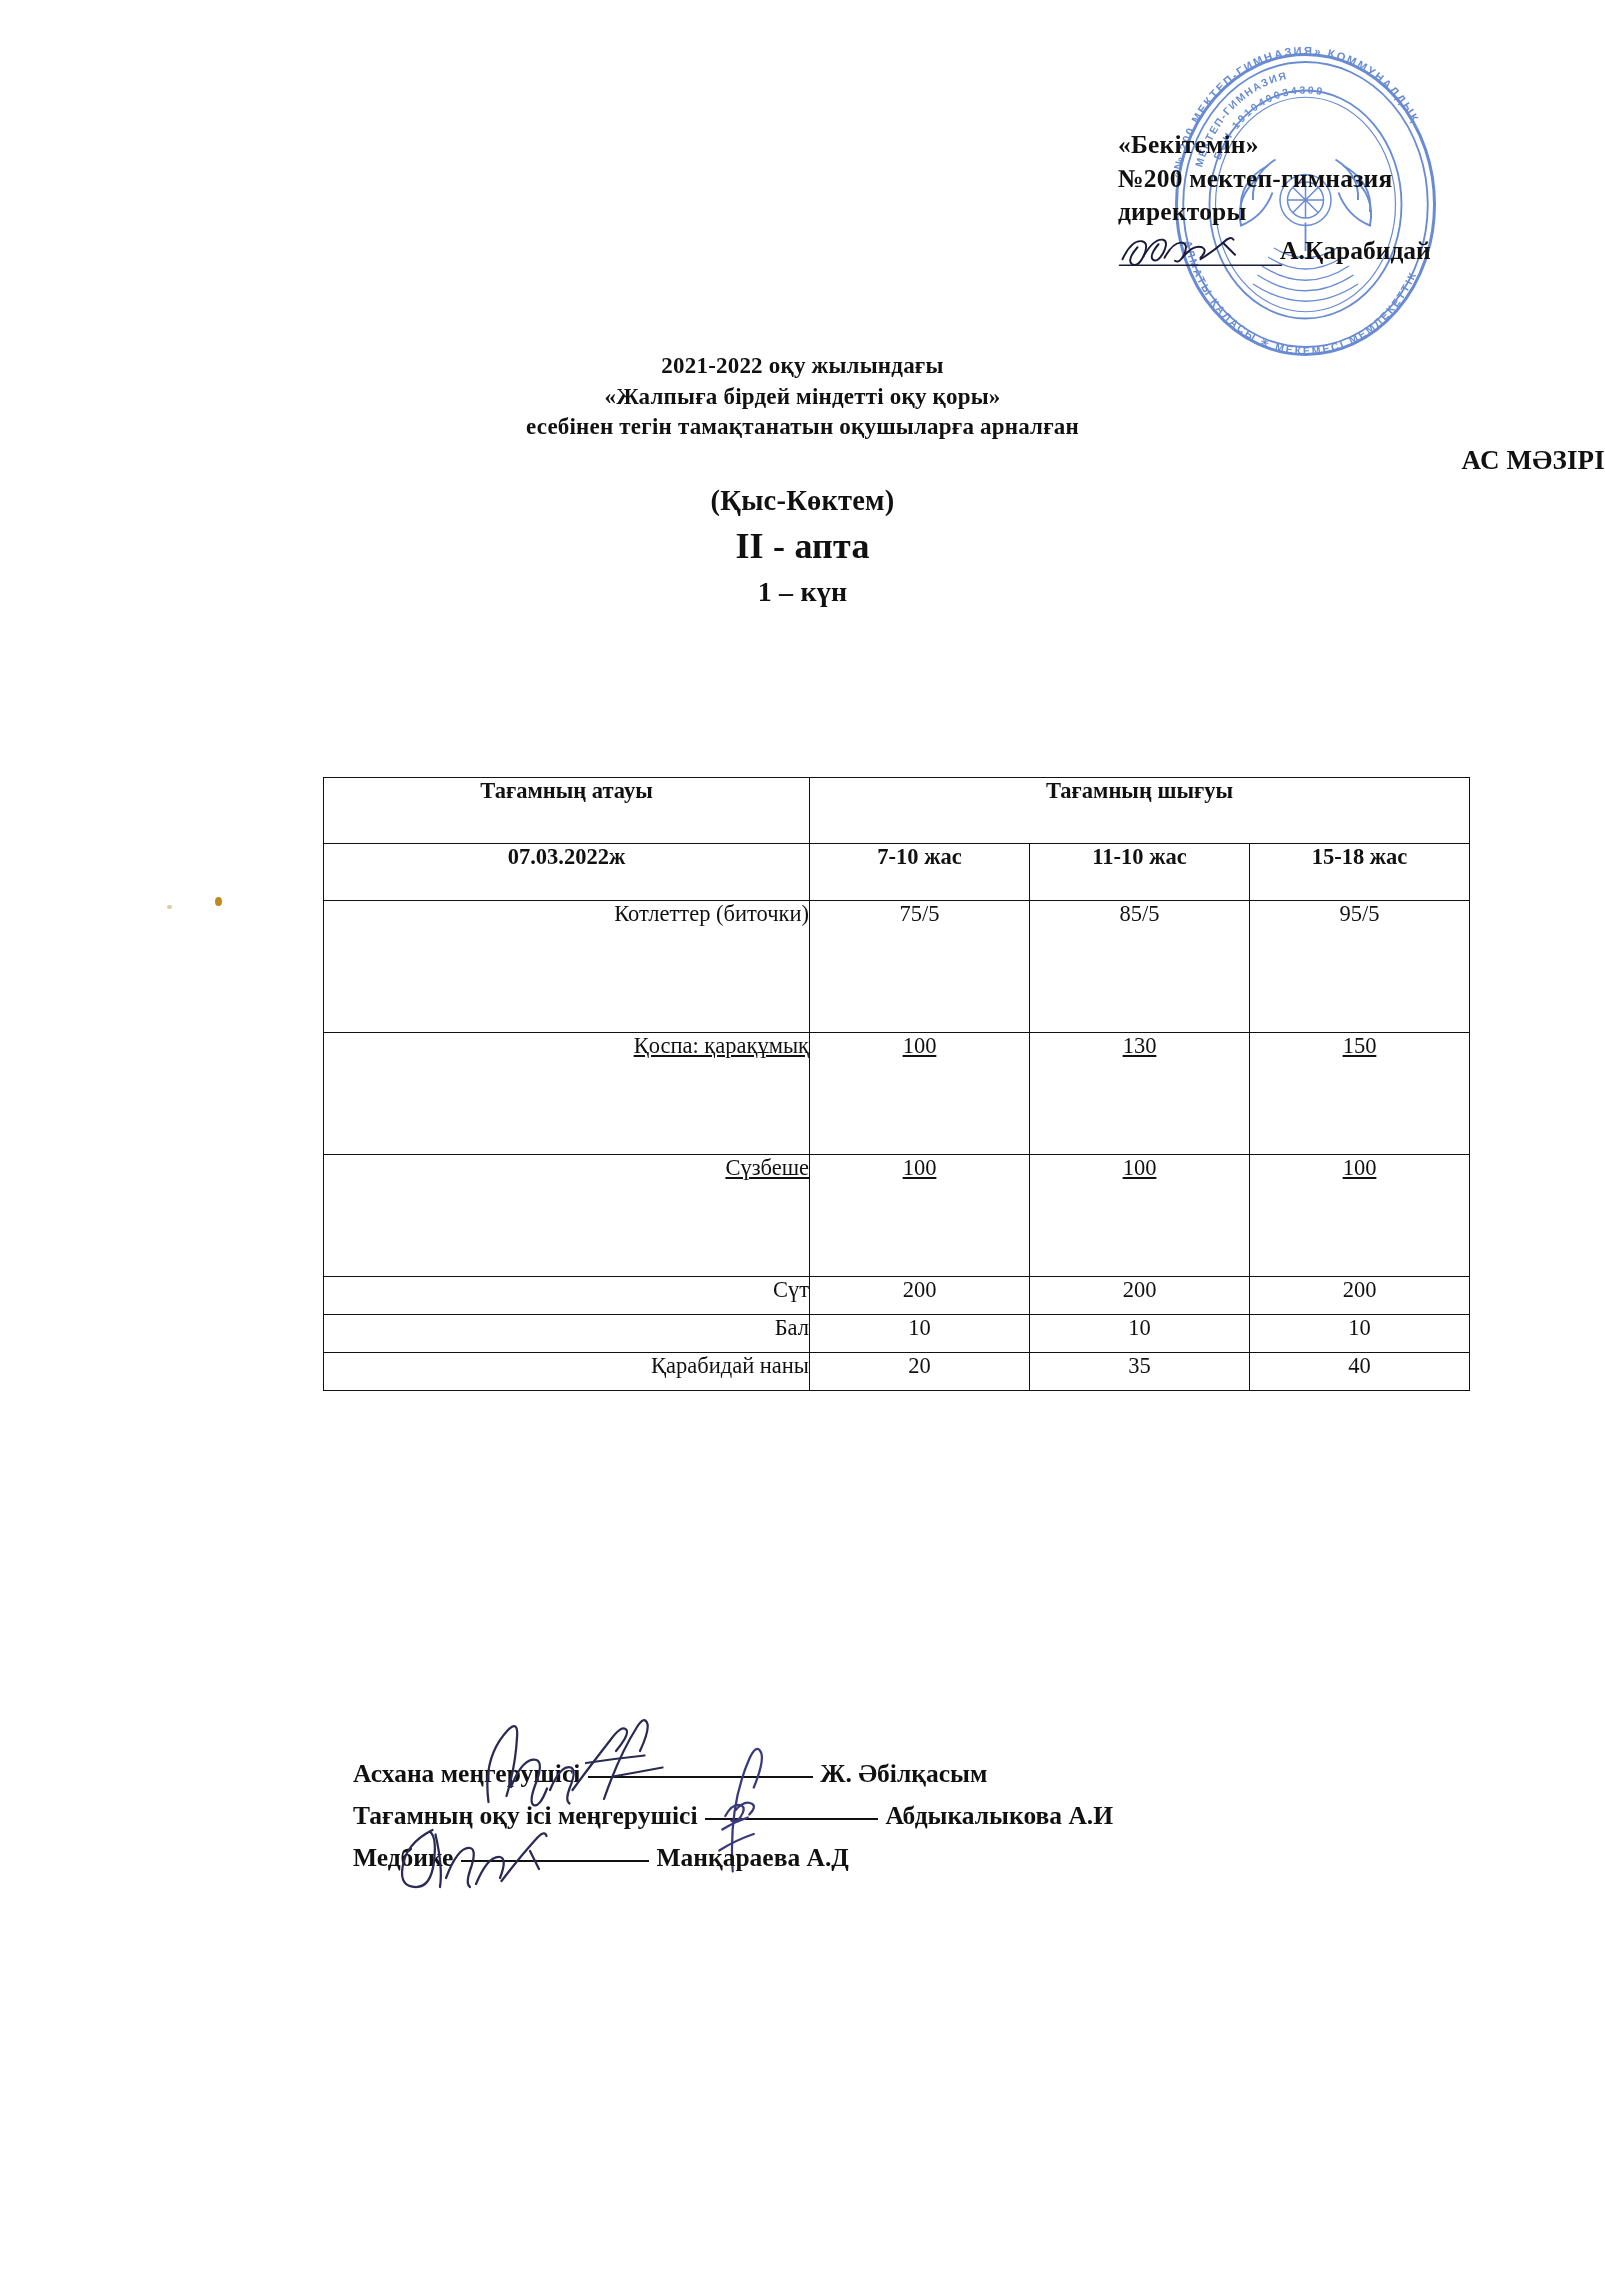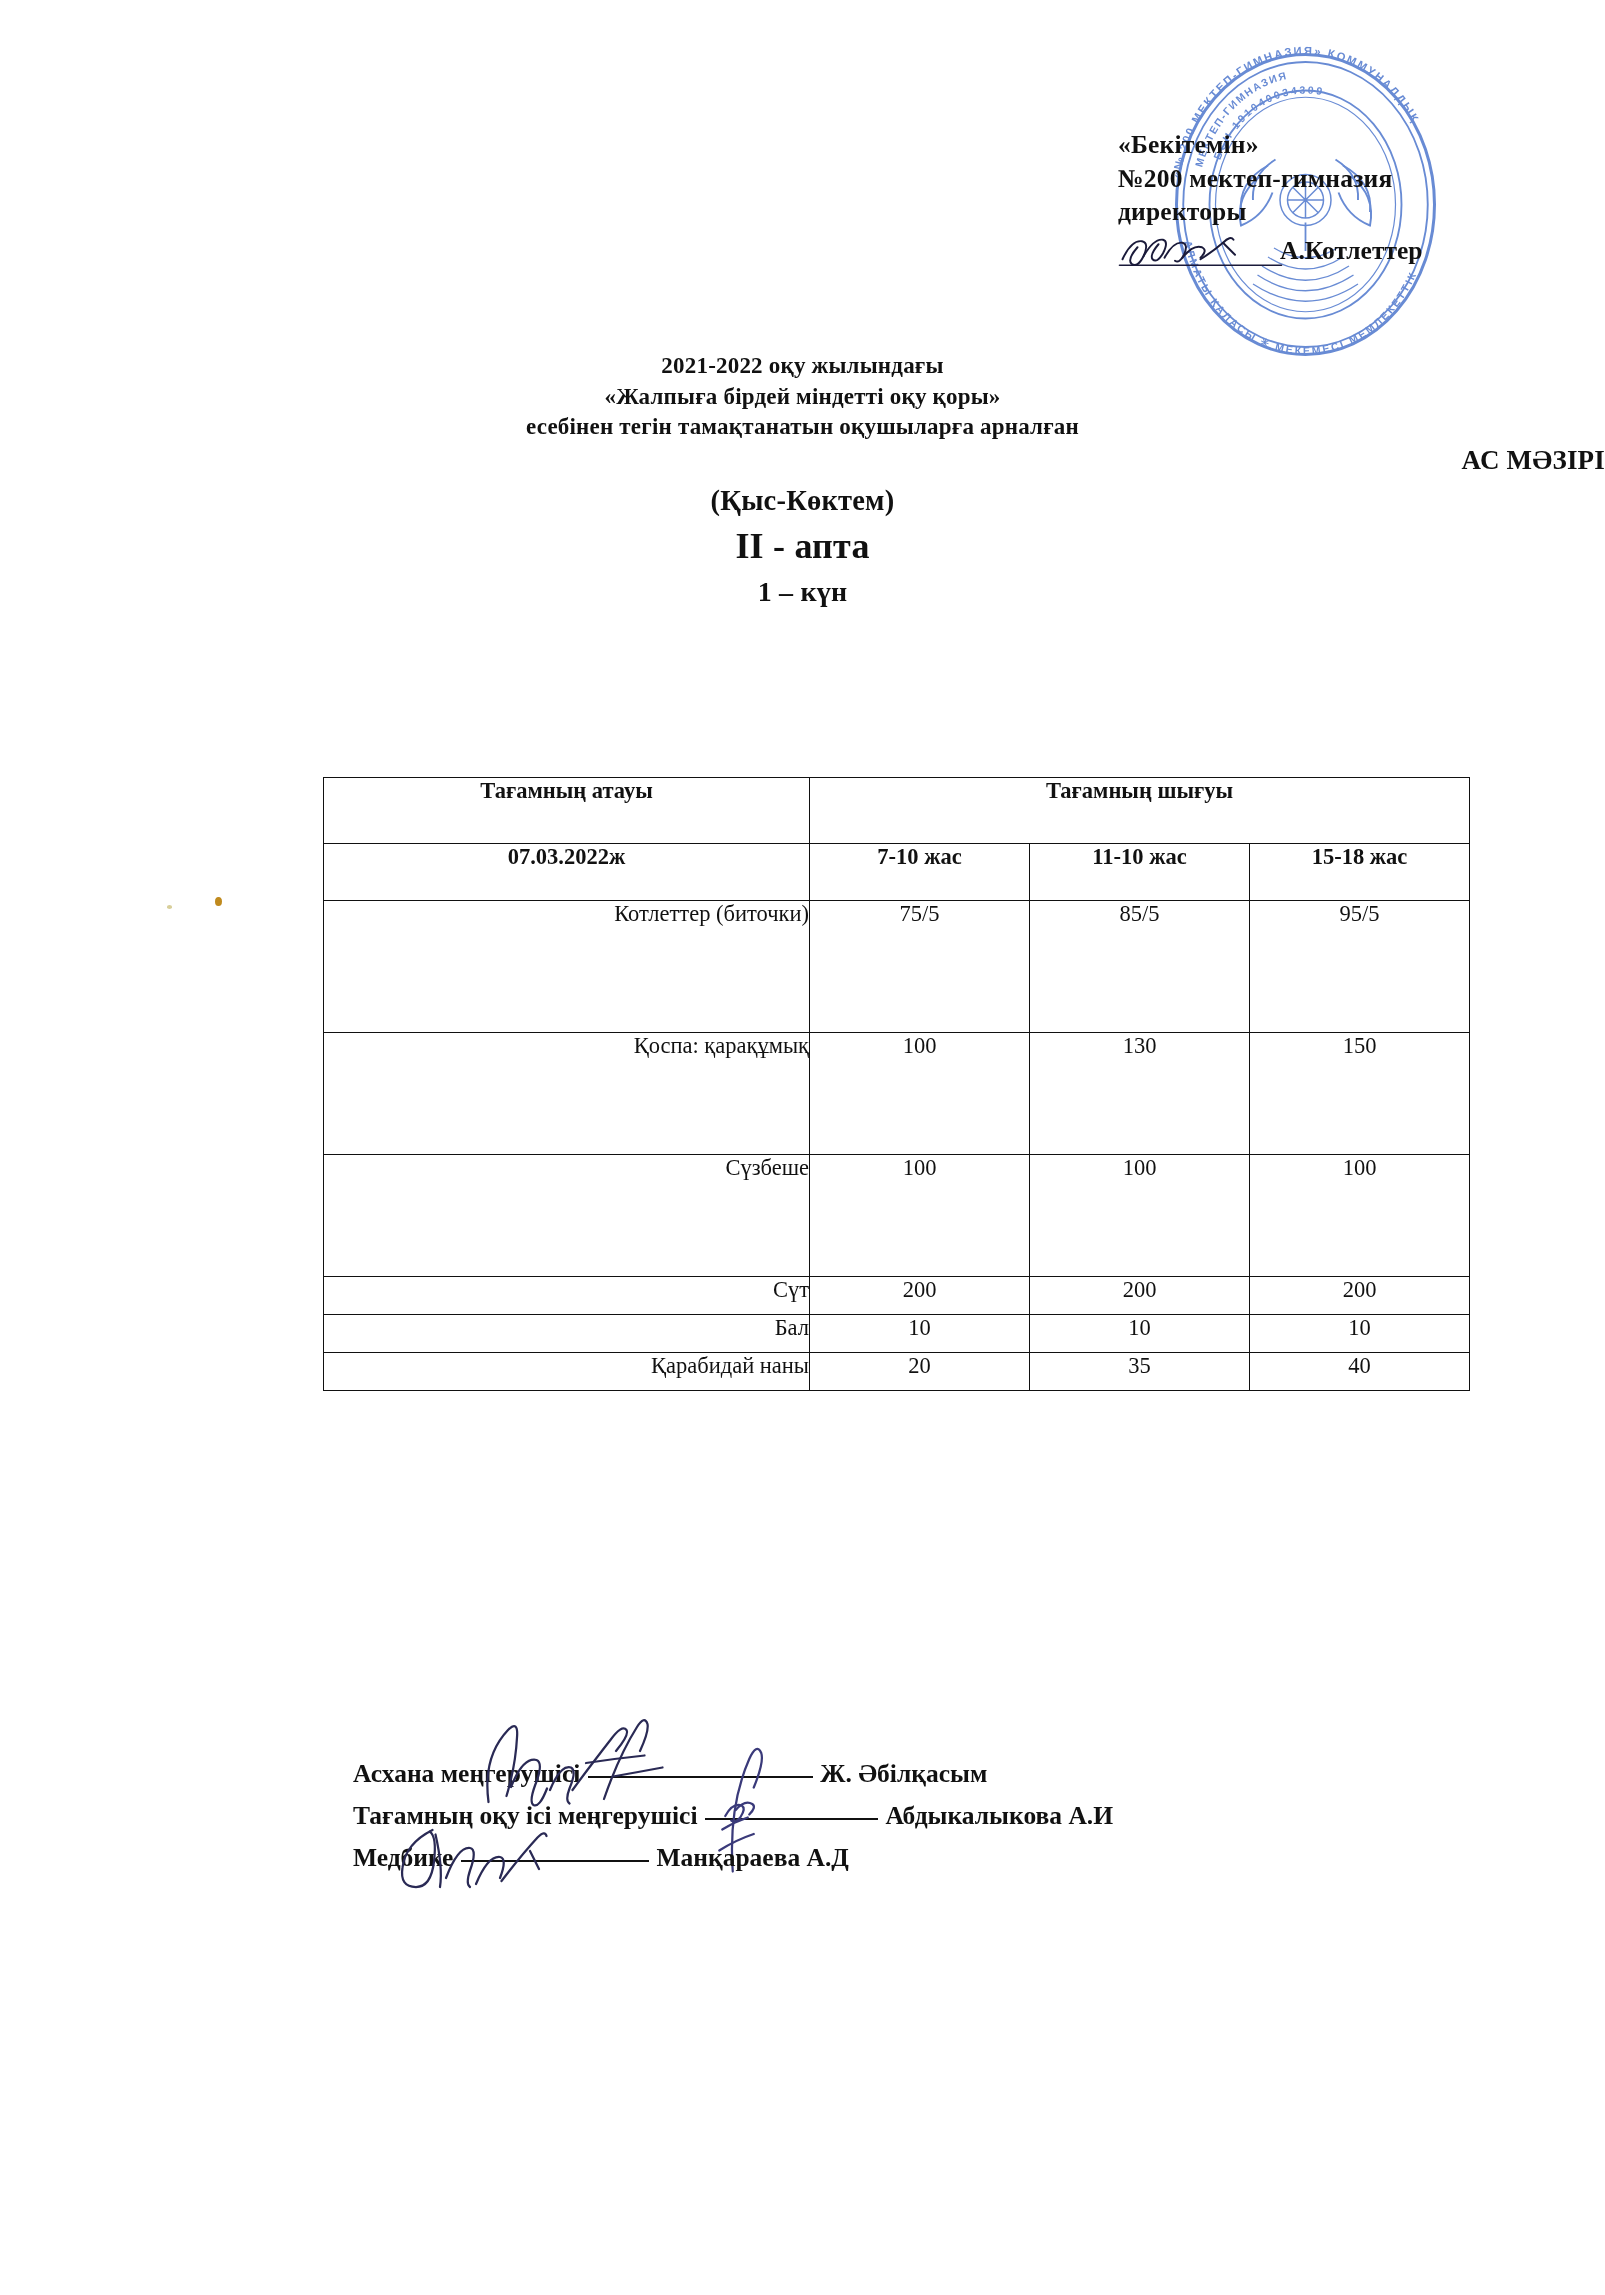--- a/index.html
+++ b/index.html
@@ -125,21 +125,21 @@
     font-size: 22.5px;
   }
   .qty-cell {
     text-align: center;
     padding: 19.5px 0 0 0;
     font-size: 22.5px;
   }
   tr.row-tall .dish-cell,
   tr.row-tall .qty-cell { padding-top: 22.5px; }
   tr.row-tall { height: 132px; }
-  tr.row-mid  { height: 122px; }
+  tr.row-mid  { height: 122px; text-decoration: underline; }
   tr.row-slim { height: 38px; margin-top: 8px; }
   tr.row-slim .dish-cell { padding-top: 4.5px; }
   tr.row-slim .qty-cell  { padding-top: 4.5px; }
 
   
   #signature-block {
     position: absolute;
     left: 353px;
     top: 1759px;
     width: 975px;
@@ -243,21 +243,21 @@
       <g fill="none" stroke="#1a1a3a" stroke-width="2.6" stroke-linecap="round">
         <path d="M6 44 q12 -26 26 -24 q10 2 2 20 q-8 16 -16 10 q-6 -6 8 -22"></path>
         <path d="M34 40 q14 -24 26 -22 q8 2 0 18 q-8 14 -14 8 q-4 -6 8 -20"></path>
         <path d="M62 42 q12 -22 24 -20 q8 2 2 16 q-6 12 -12 8"></path>
         <path d="M86 42 q14 -18 26 -14 q8 4 -2 14"></path>
         <path d="M110 44 q16 -10 30 -22 q10 -10 14 -4"></path>
         <path d="M140 22 q8 8 16 16"></path>
         <path d="M2 52 L218 52" stroke-width="2.2"></path>
       </g>
     </svg>
-    <div id="director-name">А.Котлеттер</div>
+    <div id="director-name">А.Қарабидай</div>
   </div>
 </div>
 
 <div id="title-block">
   <div class="title-line">2021-2022 оқу жылындағы</div>
   <div class="title-line">«Жалпыға бірдей міндетті оқу қоры»</div>
   <div class="title-line">есебінен тегін тамақтанатын оқушыларға арналған</div>
   <div class="title-line t-menu">АС МӘЗІРІ</div>
   <div class="title-line t-season">(Қыс-Көктем)</div>
   <div class="title-line t-week">II - апта</div>

